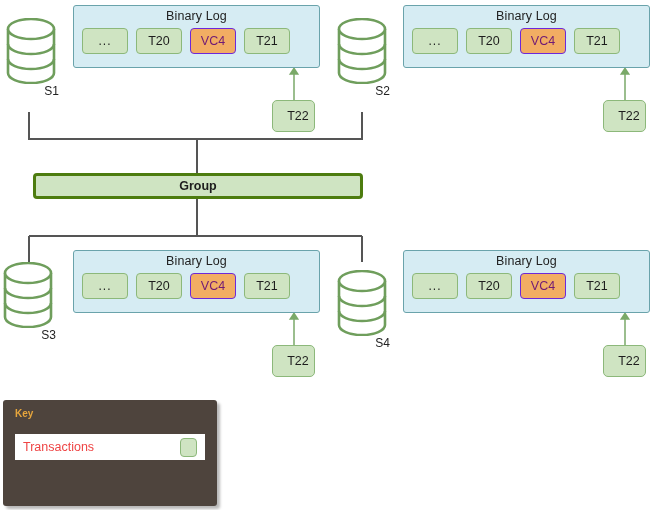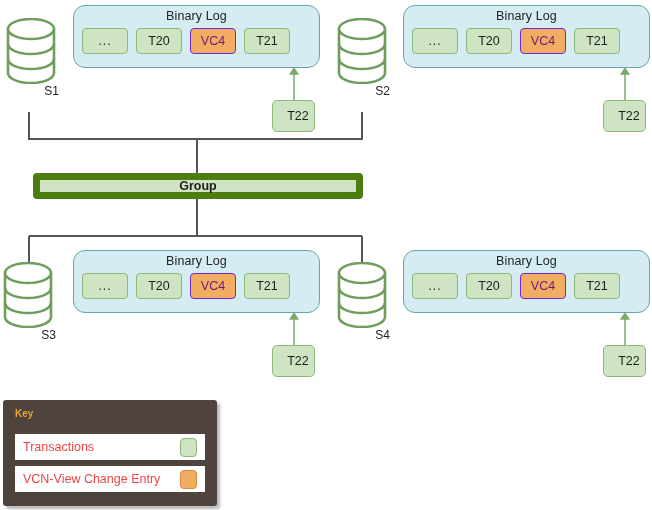--- a/index.html
+++ b/index.html
@@ -32,21 +32,21 @@
     height: 510px;
     pointer-events: none;
   }
 
   
   .binlog {
     position: absolute;
     box-sizing: border-box;
     background: #d6ecf3;
     border: 1px solid #6aa3ab;
-    border-radius: 12px;
+    border-radius: 3px;
   }
   .binlog-title {
     position: absolute;
     top: 3px;
     left: 0;
     width: 100%;
     text-align: center;
     font-size: 12.5px;
     color: #222;
     letter-spacing: 0.1px;
@@ -114,21 +114,21 @@
     text-align: right;
     font-size: 12px;
     color: #222;
   }
 
   
   .groupbar {
     position: absolute;
     box-sizing: border-box;
     background: #cfe4c2;
-    border: 7px solid #4d7c0f;
+    border: 3px solid #4d7c0f;
     border-radius: 4px;
     display: flex;
     align-items: center;
     justify-content: center;
     font-size: 12.5px;
     font-weight: bold;
     color: #1d1d1d;
   }
 
   
@@ -281,21 +281,21 @@
     <div class="binlog-cells">
       <div class="cell txn ellipsis">...</div>
       <div class="cell txn">T20</div>
       <div class="cell vcn">VC4</div>
       <div class="cell txn">T21</div>
     </div>
   </div>
 
   <div class="pending" style="left:272px; top:345px;">T22</div>
 
-  <div class="server" style="left:334px; top:262px;">
+  <div class="server" style="left:334px; top:270px;">
     <svg width="56" height="66" viewBox="0 0 56 66" xmlns="http://www.w3.org/2000/svg">
       <g fill="#ffffff" stroke="#6f9e5c" stroke-width="2.6">
         <path d="M5,11 L5,55 A23,10 0 0 0 51,55 L51,11"></path>
         <ellipse cx="28" cy="11" rx="23" ry="10"></ellipse>
         <path d="M5,26 A23,10 0 0 0 51,26" fill="none"></path>
         <path d="M5,41 A23,10 0 0 0 51,41" fill="none"></path>
       </g>
     </svg>
     <div class="server-label">S4</div>
   </div>
@@ -311,19 +311,15 @@
   </div>
 
   <div class="pending" style="left:603px; top:345px;">T22</div>
 
   <div id="key-box">
     <div id="key-title">Key</div>
     <div class="key-row" style="top:34px;">
       <span class="key-row-label">Transactions</span>
       <span class="key-swatch txn"></span>
     </div>
-    <div class="key-row" style="top:66px;">
-      <span class="key-row-label">VCN-View Change Entry</span>
-      <span class="key-swatch vcn"></span>
-    </div>
   </div>
 
 </div>
 
 </body></html>

